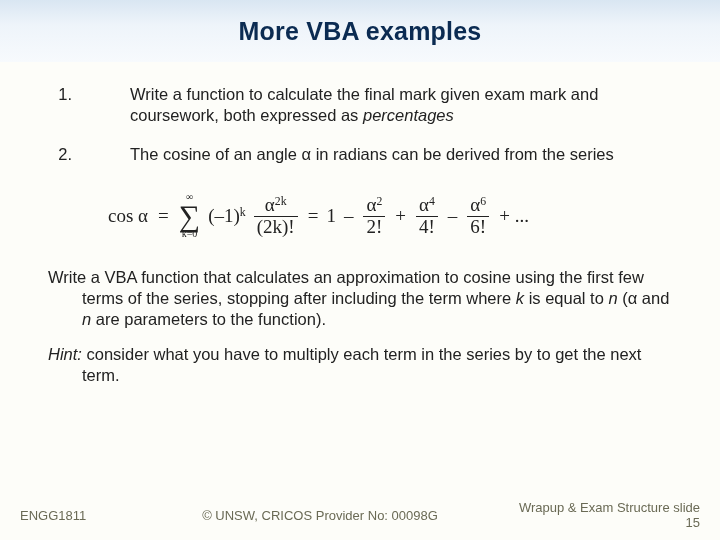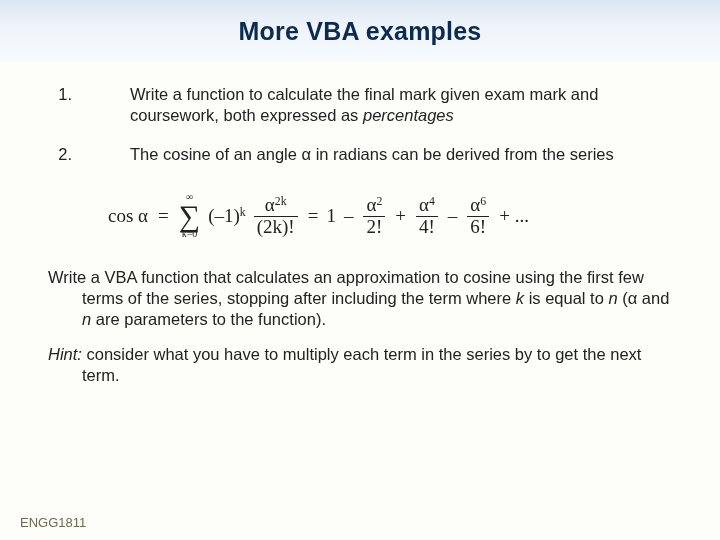--- a/index.html
+++ b/index.html
@@ -163,13 +163,15 @@
   </p>
 
   <p class="indent-block" style="text-indent:-34px;">
     <span class="italic">Hint:</span><span> consider what you have to multiply each term in the series by to get the next term.</span>
   </p>
 
 </div>
 
 <div class="footer">
   <div class="left">ENGG1811</div>
+  <div class="mid">© UNSW,  CRICOS Provider No: 00098G</div>
+  <div class="right">Wrapup &amp; Exam Structure slide 15</div>
 </div>
 
 </body></html>

